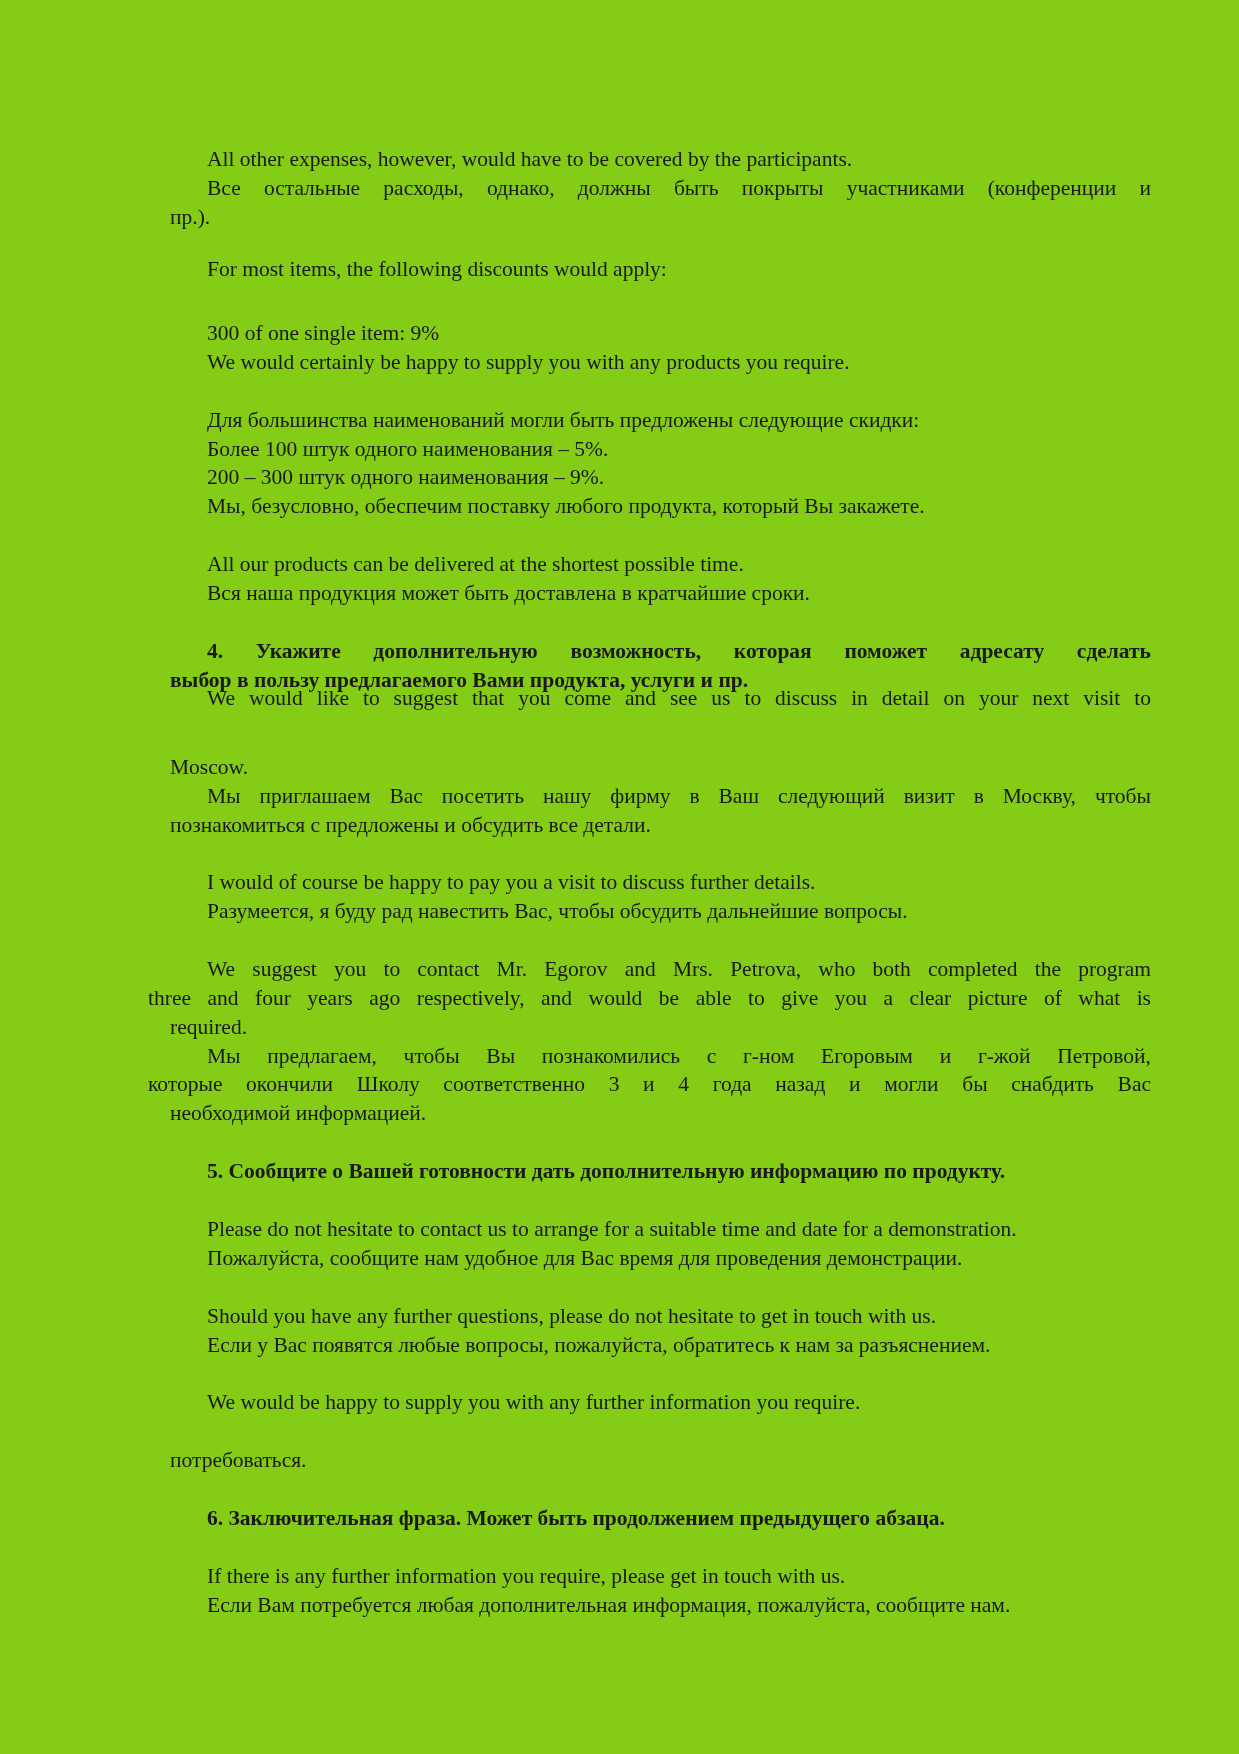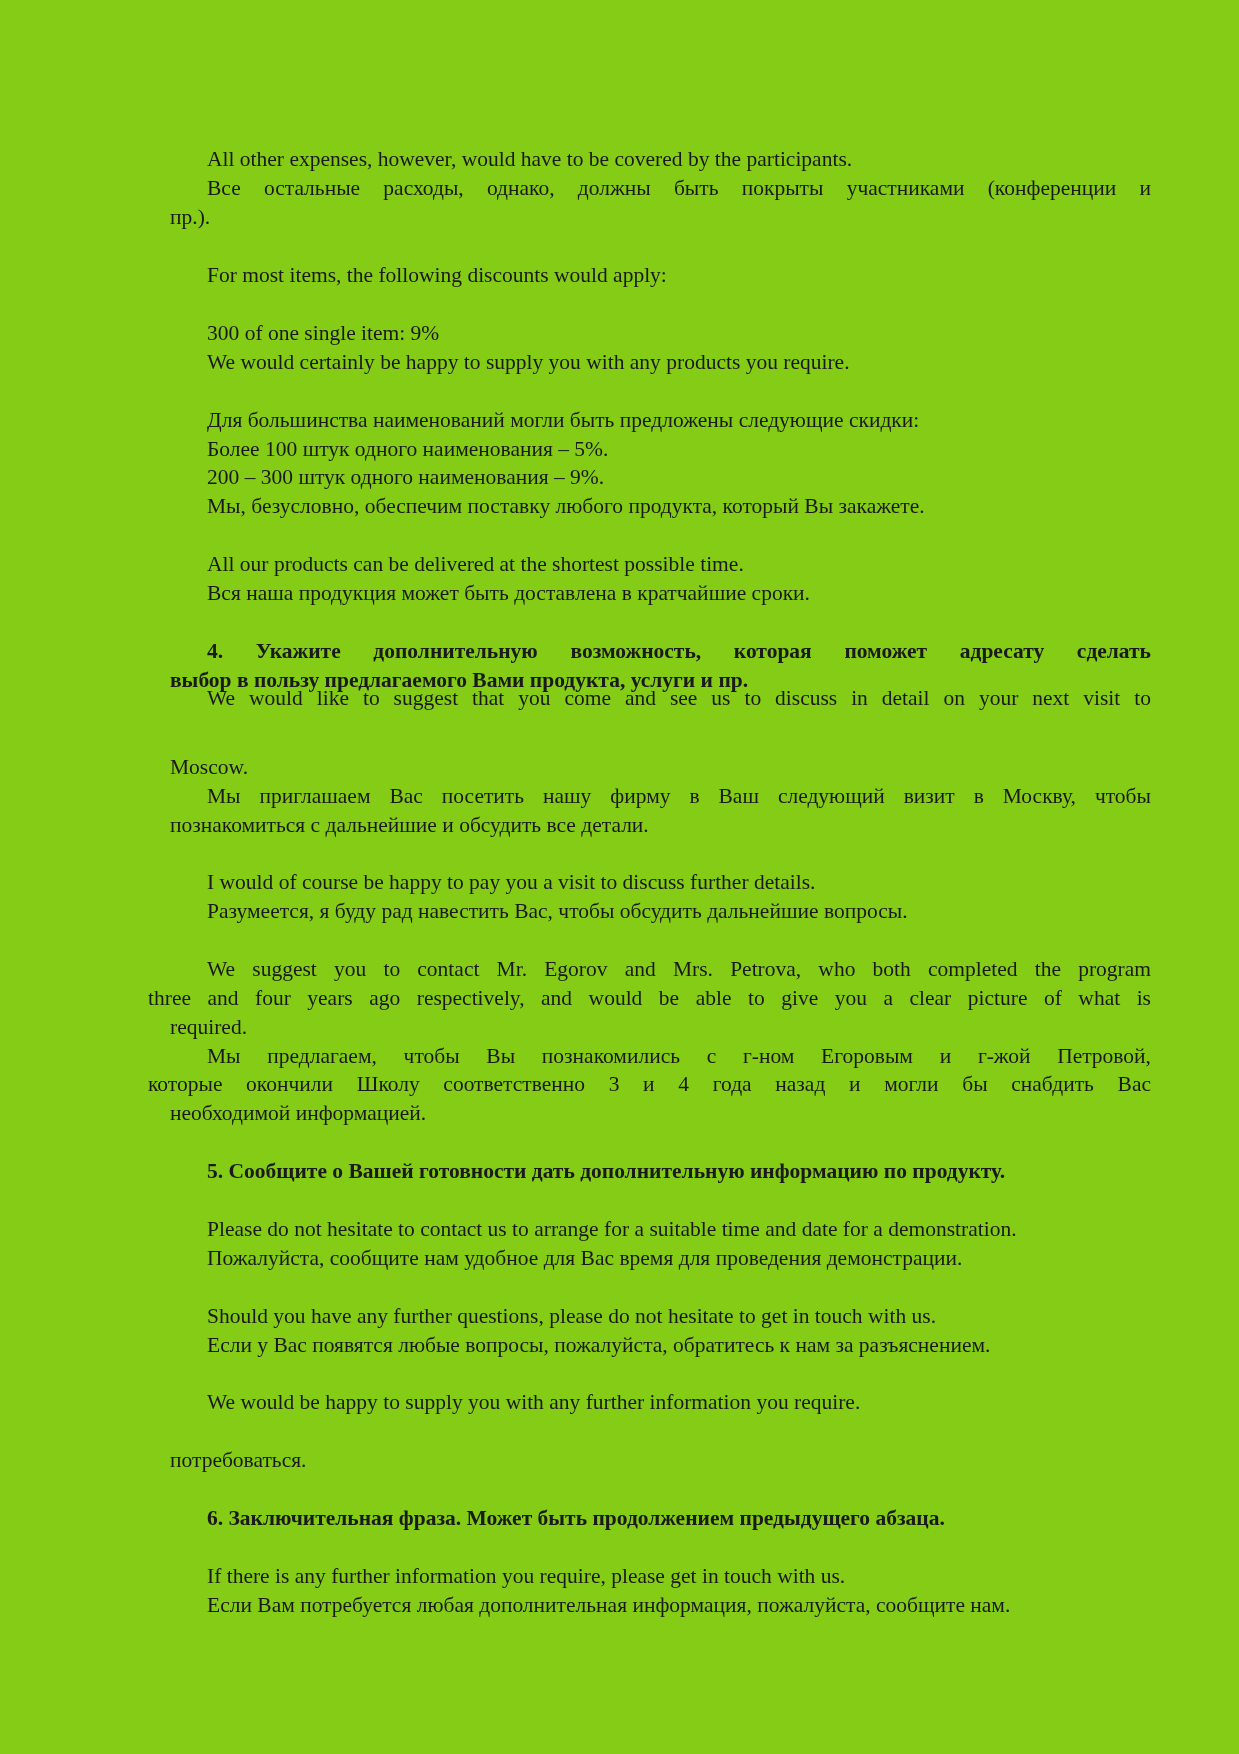--- a/index.html
+++ b/index.html
@@ -20,39 +20,39 @@
 </style>
 </head>
 <body>
 
 <div class="page">
 
   <div class="ln ind" style="top:145px">All other expenses, however, would have to be covered by the participants.</div>
   <div class="ln ind just" style="top:174px">Все остальные расходы, однако, должны быть покрыты участниками (конференции и</div>
   <div class="ln flush" style="top:203px">пр.).</div>
 
-  <div class="ln ind" style="top:261px">For most items, the following discounts would apply:</div>
+  <div class="ln ind" style="top:255px">For most items, the following discounts would apply:</div>
   <div class="ln ind" style="top:319px">300 of one single item: 9%</div>
   <div class="ln ind" style="top:348px">We would certainly be happy to supply you with any products you require.</div>
 
   <div class="ln ind" style="top:406px">Для большинства наименований могли быть предложены следующие скидки:</div>
   <div class="ln ind" style="top:435px">Более 100 штук одного наименования – 5%.</div>
   <div class="ln ind" style="top:463px">200 – 300 штук одного наименования – 9%.</div>
   <div class="ln ind" style="top:492px">Мы, безусловно, обеспечим поставку любого продукта, который Вы закажете.</div>
 
   <div class="ln ind" style="top:550px">All our products can be delivered at the shortest possible time.</div>
   <div class="ln ind" style="top:579px">Вся наша продукция может быть доставлена в кратчайшие сроки.</div>
 
   <div class="ln ind just b" style="top:637px">4. Укажите дополнительную возможность, которая поможет адресату сделать</div>
   <div class="ln flush b" style="top:666px">выбор в пользу предлагаемого Вами продукта, услуги и пр.</div>
 
   <div class="ln ind just" style="top:684px">We would like to suggest that you come and see us to discuss in detail on your next visit to</div>
   <div class="ln flush" style="top:753px">Moscow.</div>
   <div class="ln ind just" style="top:782px">Мы приглашаем Вас посетить нашу фирму в Ваш следующий визит в Москву, чтобы</div>
-  <div class="ln flush" style="top:811px">познакомиться с дальнейшие и обсудить все детали.</div>
+  <div class="ln flush" style="top:811px">познакомиться с предложены и обсудить все детали.</div>
 
   <div class="ln ind" style="top:868px">I would of course be happy to pay you a visit to discuss further details.</div>
   <div class="ln ind" style="top:897px">Разумеется, я буду рад навестить Вас, чтобы обсудить дальнейшие вопросы.</div>
 
   <div class="ln ind just" style="top:955px">We suggest you to contact Mr. Egorov and Mrs. Petrova, who both completed the program</div>
   <div class="ln justfull" style="top:984px">three and four years ago respectively, and would be able to give you a clear picture of what is</div>
   <div class="ln flush" style="top:1013px">required.</div>
   <div class="ln ind just" style="top:1042px">Мы предлагаем, чтобы Вы познакомились с г-ном Егоровым и г-жой Петровой,</div>
   <div class="ln justfull" style="top:1070px">которые окончили Школу соответственно 3 и 4 года назад и могли бы снабдить Вас</div>
   <div class="ln flush" style="top:1099px">необходимой информацией.</div>

